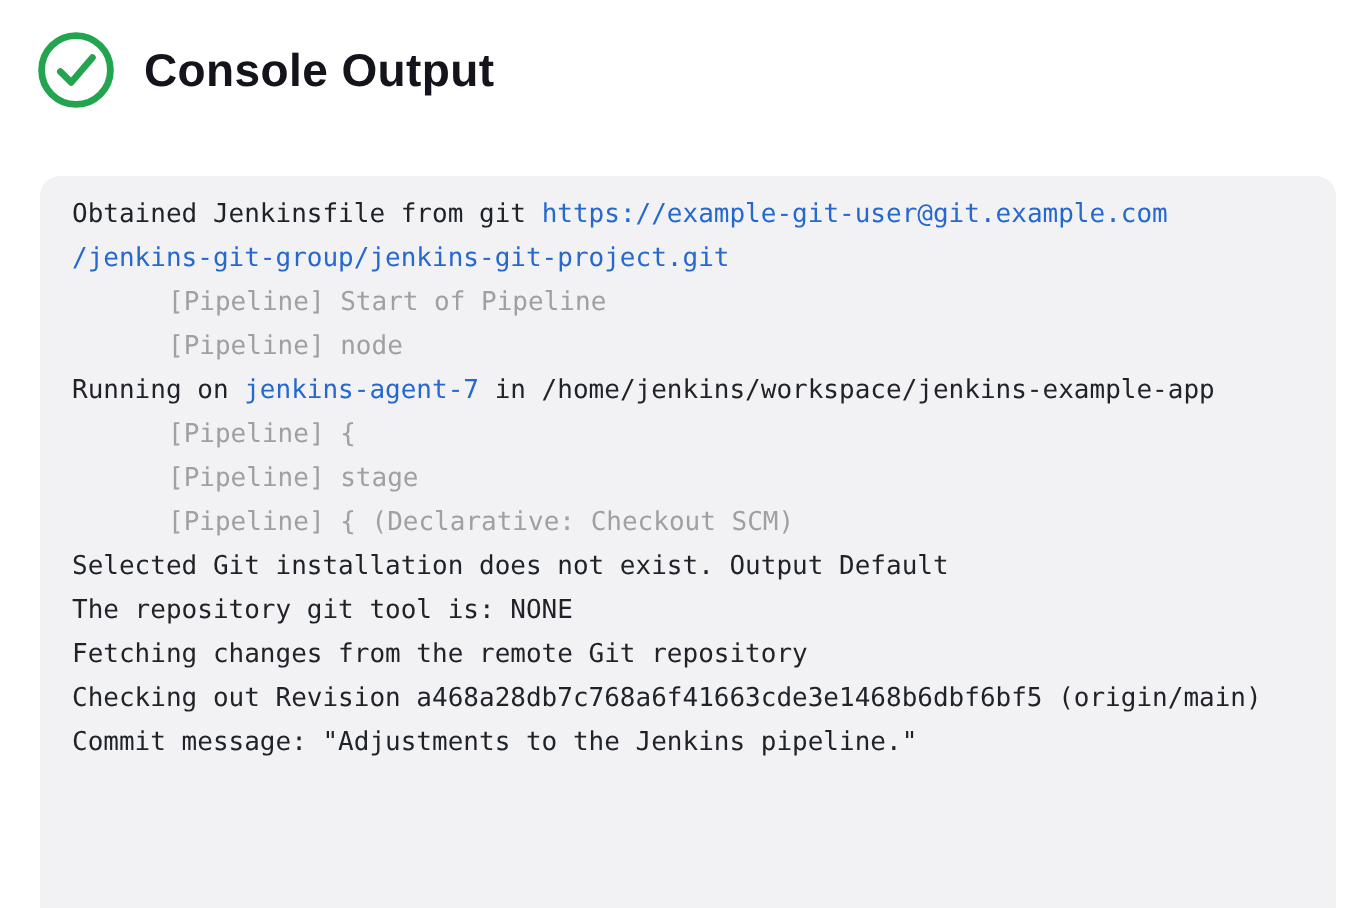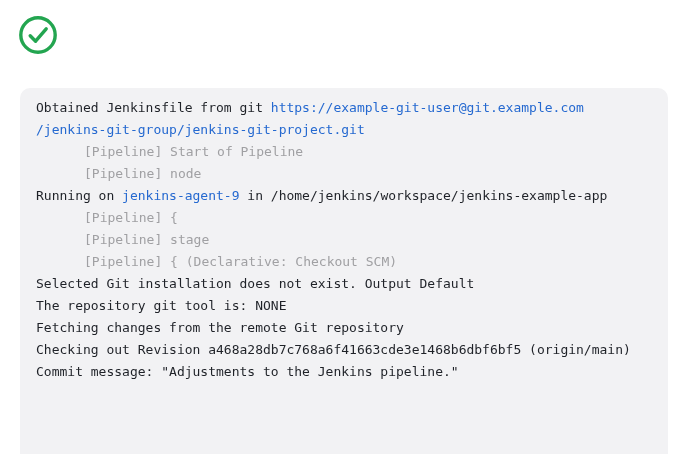--- a/index.html
+++ b/index.html
@@ -67,28 +67,29 @@
   }
 </style>
 </head>
 <body>
 
 <div class="page-header">
   <svg class="status-icon" viewBox="0 0 40 40" fill="none" xmlns="http://www.w3.org/2000/svg" aria-hidden="true">
     <circle cx="20" cy="20" r="17.2" stroke="currentColor" stroke-width="3.4" fill="none"></circle>
     <path d="M12.2 20.8 L17.6 26.2 L28.2 13.8" stroke="currentColor" stroke-width="3.4" fill="none" stroke-linecap="round" stroke-linejoin="round"></path>
   </svg>
+  <h1 class="page-title">Console Output</h1>
 </div>
 
 <div class="console-box">
     <div class="console-line"><span class="seg-plain">Obtained Jenkinsfile from git </span><a class="seg-link">https://example-git-user@git.example.com</a></div>
     <div class="console-line"><a class="seg-link">/jenkins-git-group/jenkins-git-project.git</a></div>
     <div class="console-line"><span class="seg-muted">[Pipeline] Start of Pipeline</span></div>
     <div class="console-line"><span class="seg-muted">[Pipeline] node</span></div>
-    <div class="console-line"><span class="seg-plain">Running on </span><a class="seg-link">jenkins-agent-9</a><span class="seg-plain"> in /home/jenkins/workspace/jenkins-example-app</span></div>
+    <div class="console-line"><span class="seg-plain">Running on </span><a class="seg-link">jenkins-agent-7</a><span class="seg-plain"> in /home/jenkins/workspace/jenkins-example-app</span></div>
     <div class="console-line"><span class="seg-muted">[Pipeline] {</span></div>
     <div class="console-line"><span class="seg-muted">[Pipeline] stage</span></div>
     <div class="console-line"><span class="seg-muted">[Pipeline] { (Declarative: Checkout SCM)</span></div>
     <div class="console-line"><span class="seg-plain">Selected Git installation does not exist. Output Default</span></div>
     <div class="console-line"><span class="seg-plain">The repository git tool is: NONE</span></div>
     <div class="console-line"><span class="seg-plain">Fetching changes from the remote Git repository</span></div>
     <div class="console-line"><span class="seg-plain">Checking out Revision a468a28db7c768a6f41663cde3e1468b6dbf6bf5 (origin/main)</span></div>
     <div class="console-line"><span class="seg-plain">Commit message: "Adjustments to the Jenkins pipeline."</span></div>
   </div>
 

